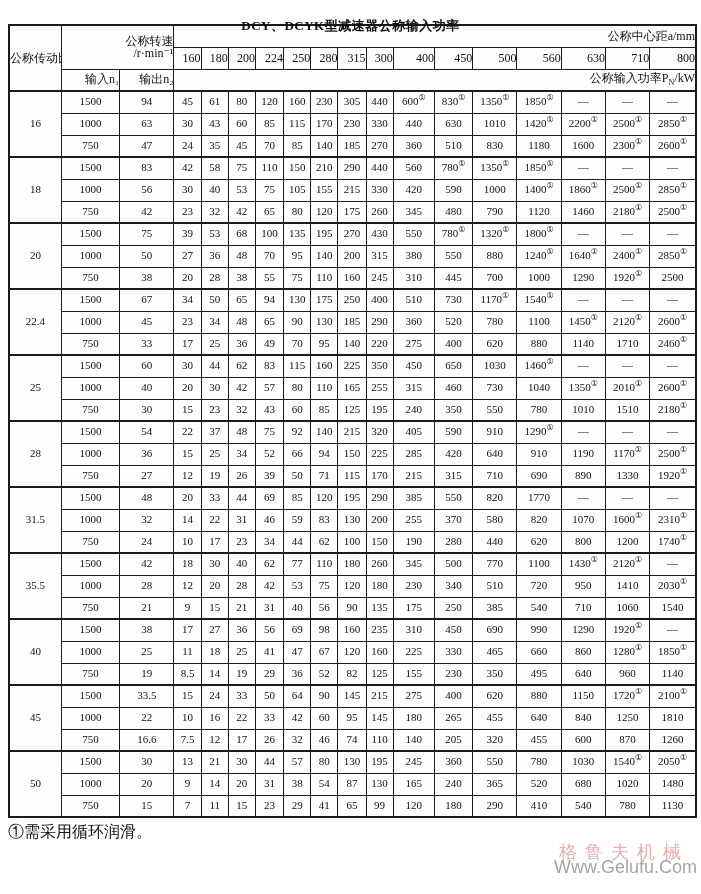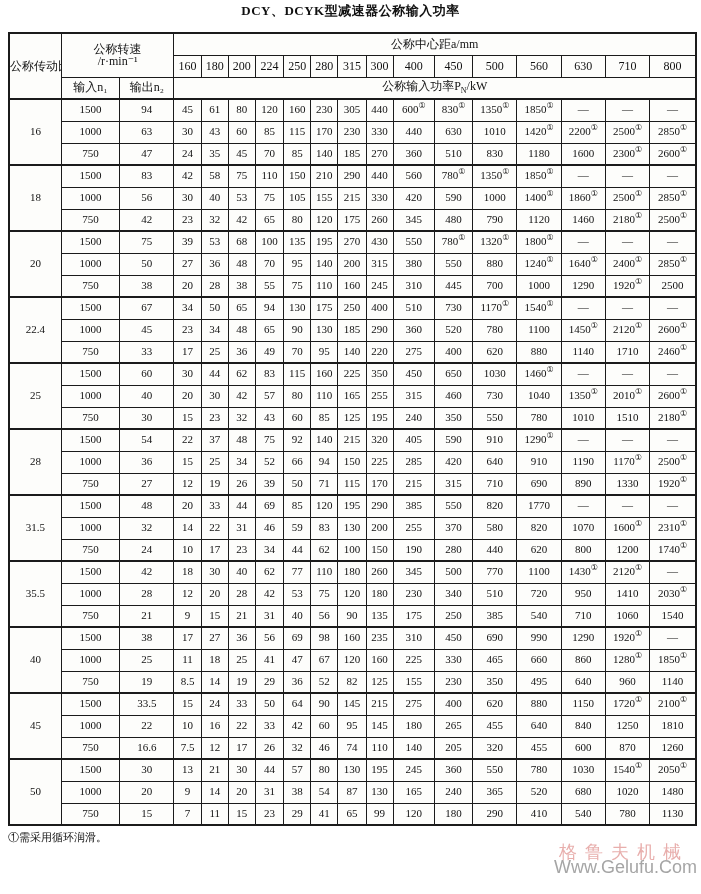--- a/index.html
+++ b/index.html
@@ -8,22 +8,22 @@
     width: 701px; height: 894px;
     position: relative;
     font-family: "Liberation Serif", "DejaVu Serif", serif;
     color: #111111;
     overflow: hidden;
   }
   .page-title {
     text-align: center;
     font-size: 13px;
     font-weight: bold;
-    padding-top: 2px;
-    height: 32px;
+    padding-top: 17px;
+    height: 24px;
     letter-spacing: 0.5px;
   }
   table.spec {
     border-collapse: collapse;
     table-layout: fixed;
     margin-left: 8px;
     width: 689px;
     border: 2px solid #1b1b1b;
   }
   table.spec th, table.spec td {
@@ -31,27 +31,27 @@
     text-align: center;
     vertical-align: middle;
     font-size: 11px;
     padding: 0;
     height: 22px;
     line-height: 1.05;
     background: #fdfdfb;
     overflow: hidden;
     white-space: nowrap;
   }
-  table.spec th { font-weight: normal; font-size: 12px; }
+  table.spec th { font-weight: normal; font-size: 12px; text-align: right; }
   table.spec td.ratio, table.spec td.n1, table.spec td.n2 { font-size: 11px; }
   tr.group-first td { border-top: 2px solid #1b1b1b; }
   sup.fn { font-size: 8px; vertical-align: super; line-height: 0; }
   .footnote {
     margin: 4px 0 0 8px;
-    font-size: 11px;
+    font-size: 16px;
     font-family: Liberation Serif, serif;
   }
   .watermark-cn {
     position: absolute;
     right: 12px;
     bottom: 30px;
     font-size: 18px;
     letter-spacing: 8px;
     color: rgba(205,75,70,0.45);
     pointer-events: none;

